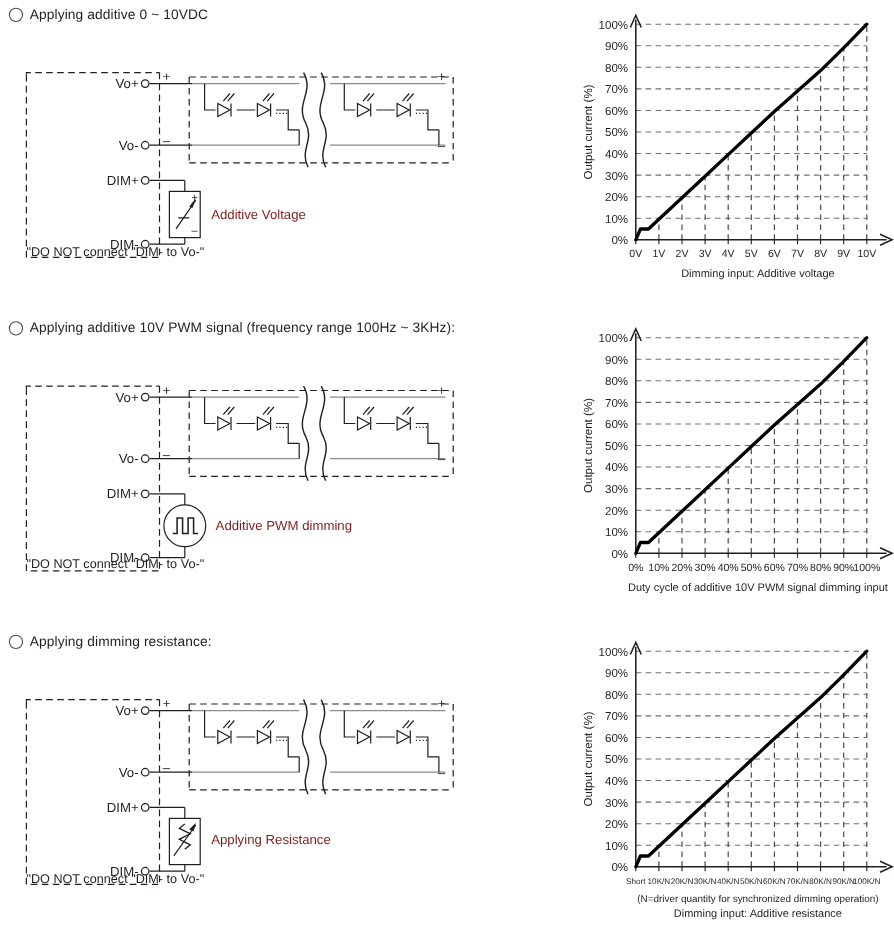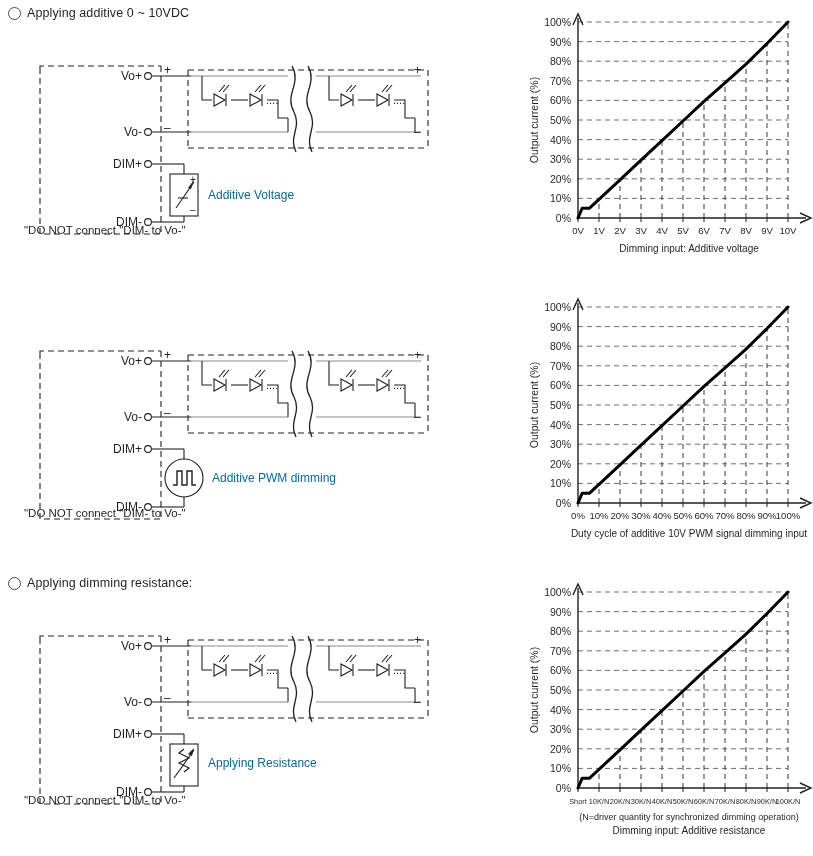--- a/index.html
+++ b/index.html
@@ -26,31 +26,31 @@
   .bullet {
     width: 13px; height: 13px; border-radius: 50%;
     border: 1.8px solid #4a4a52; position: relative; flex: none;
   }
   .bullet::after {
     content: ""; position: absolute; inset: 2px;
     border-radius: 50%; border: 1px solid #ffffff;
   }
 
   
-  .circuit { position: absolute; left: 16px; top: 22px; width: 470px; height: 230px; }
+  .circuit { position: absolute; left: 0; top: 22px; width: 470px; height: 230px; }
   .circuit svg { display: block; }
   .note {
     position: absolute; left: 24px; top: 224px;
     font-size: 11.5px; white-space: nowrap;
   }
   #sec1 .note { top: 222px; }
   #sec2 .note { top: 224px; }
 
   .srclabel {
-    position: absolute; font-size: 12px; white-space: nowrap; color: #0369a1;
+    position: absolute; font-size: 12px; white-space: nowrap; color: #7f1d1d;
   }
 
   
   .chart { position: absolute; top: 4px; left: 524px; width: 289px; height: 270px; }
   .chart svg { display: block; }
 </style>
 </head>
 <body>
 
 <div id="page">
@@ -234,20 +234,24 @@
           <text x="243" y="230" text-anchor="middle" font-family="Liberation Sans, sans-serif" font-size="9.6" fill="#231f20">9V</text>
           <text x="264" y="230" text-anchor="middle" font-family="Liberation Sans, sans-serif" font-size="9.6" fill="#231f20">10V</text>
           <polyline points="54,214 58.2,204.2 65.55,204.2 75,195.38 96,175.78 117,156.18 138,136.57999999999998 159,116.98 180,97.38000000000001 201,78.76000000000002 222,60.139999999999986 243,39.56 264,18" fill="none" stroke="#000000" stroke-width="3" stroke-linejoin="round" stroke-linecap="round"></polyline>
           <text x="14" y="116" text-anchor="middle" transform="rotate(-90 14 116)" font-family="Liberation Sans, sans-serif" font-size="10.5" fill="#231f20">Output current (%)</text>
           <text x="165" y="248" text-anchor="middle" font-family="Liberation Sans, sans-serif" font-size="10" fill="#231f20">Dimming input: Additive voltage</text>
         </svg>
     </div>
   </div>
 
   <div class="section" id="sec1">
+    <div class="heading">
+      <span class="bullet"></span>
+      <span>Applying additive 10V PWM signal (frequency range 100Hz ~ 3KHz):</span>
+    </div>
     <div class="circuit">
       <svg width="470" height="230" viewBox="0 0 470 230">
         <g stroke="#231f20" fill="none" stroke-width="1.1">
           <polyline points="24,46 24,44 145,44" stroke-dasharray="6,4"></polyline>
           <polyline points="24,46 24,212 145,212" stroke-dasharray="6,4"></polyline>
           <line x1="145" y1="44" x2="145" y2="212" stroke-dasharray="6,4"></line>
           <line x1="136" y1="54" x2="175" y2="54"></line>
           <line x1="136" y1="110" x2="175" y2="110"></line>
           <line x1="136" y1="142" x2="168" y2="142"></line>
           <line x1="136" y1="200" x2="168" y2="200"></line>

